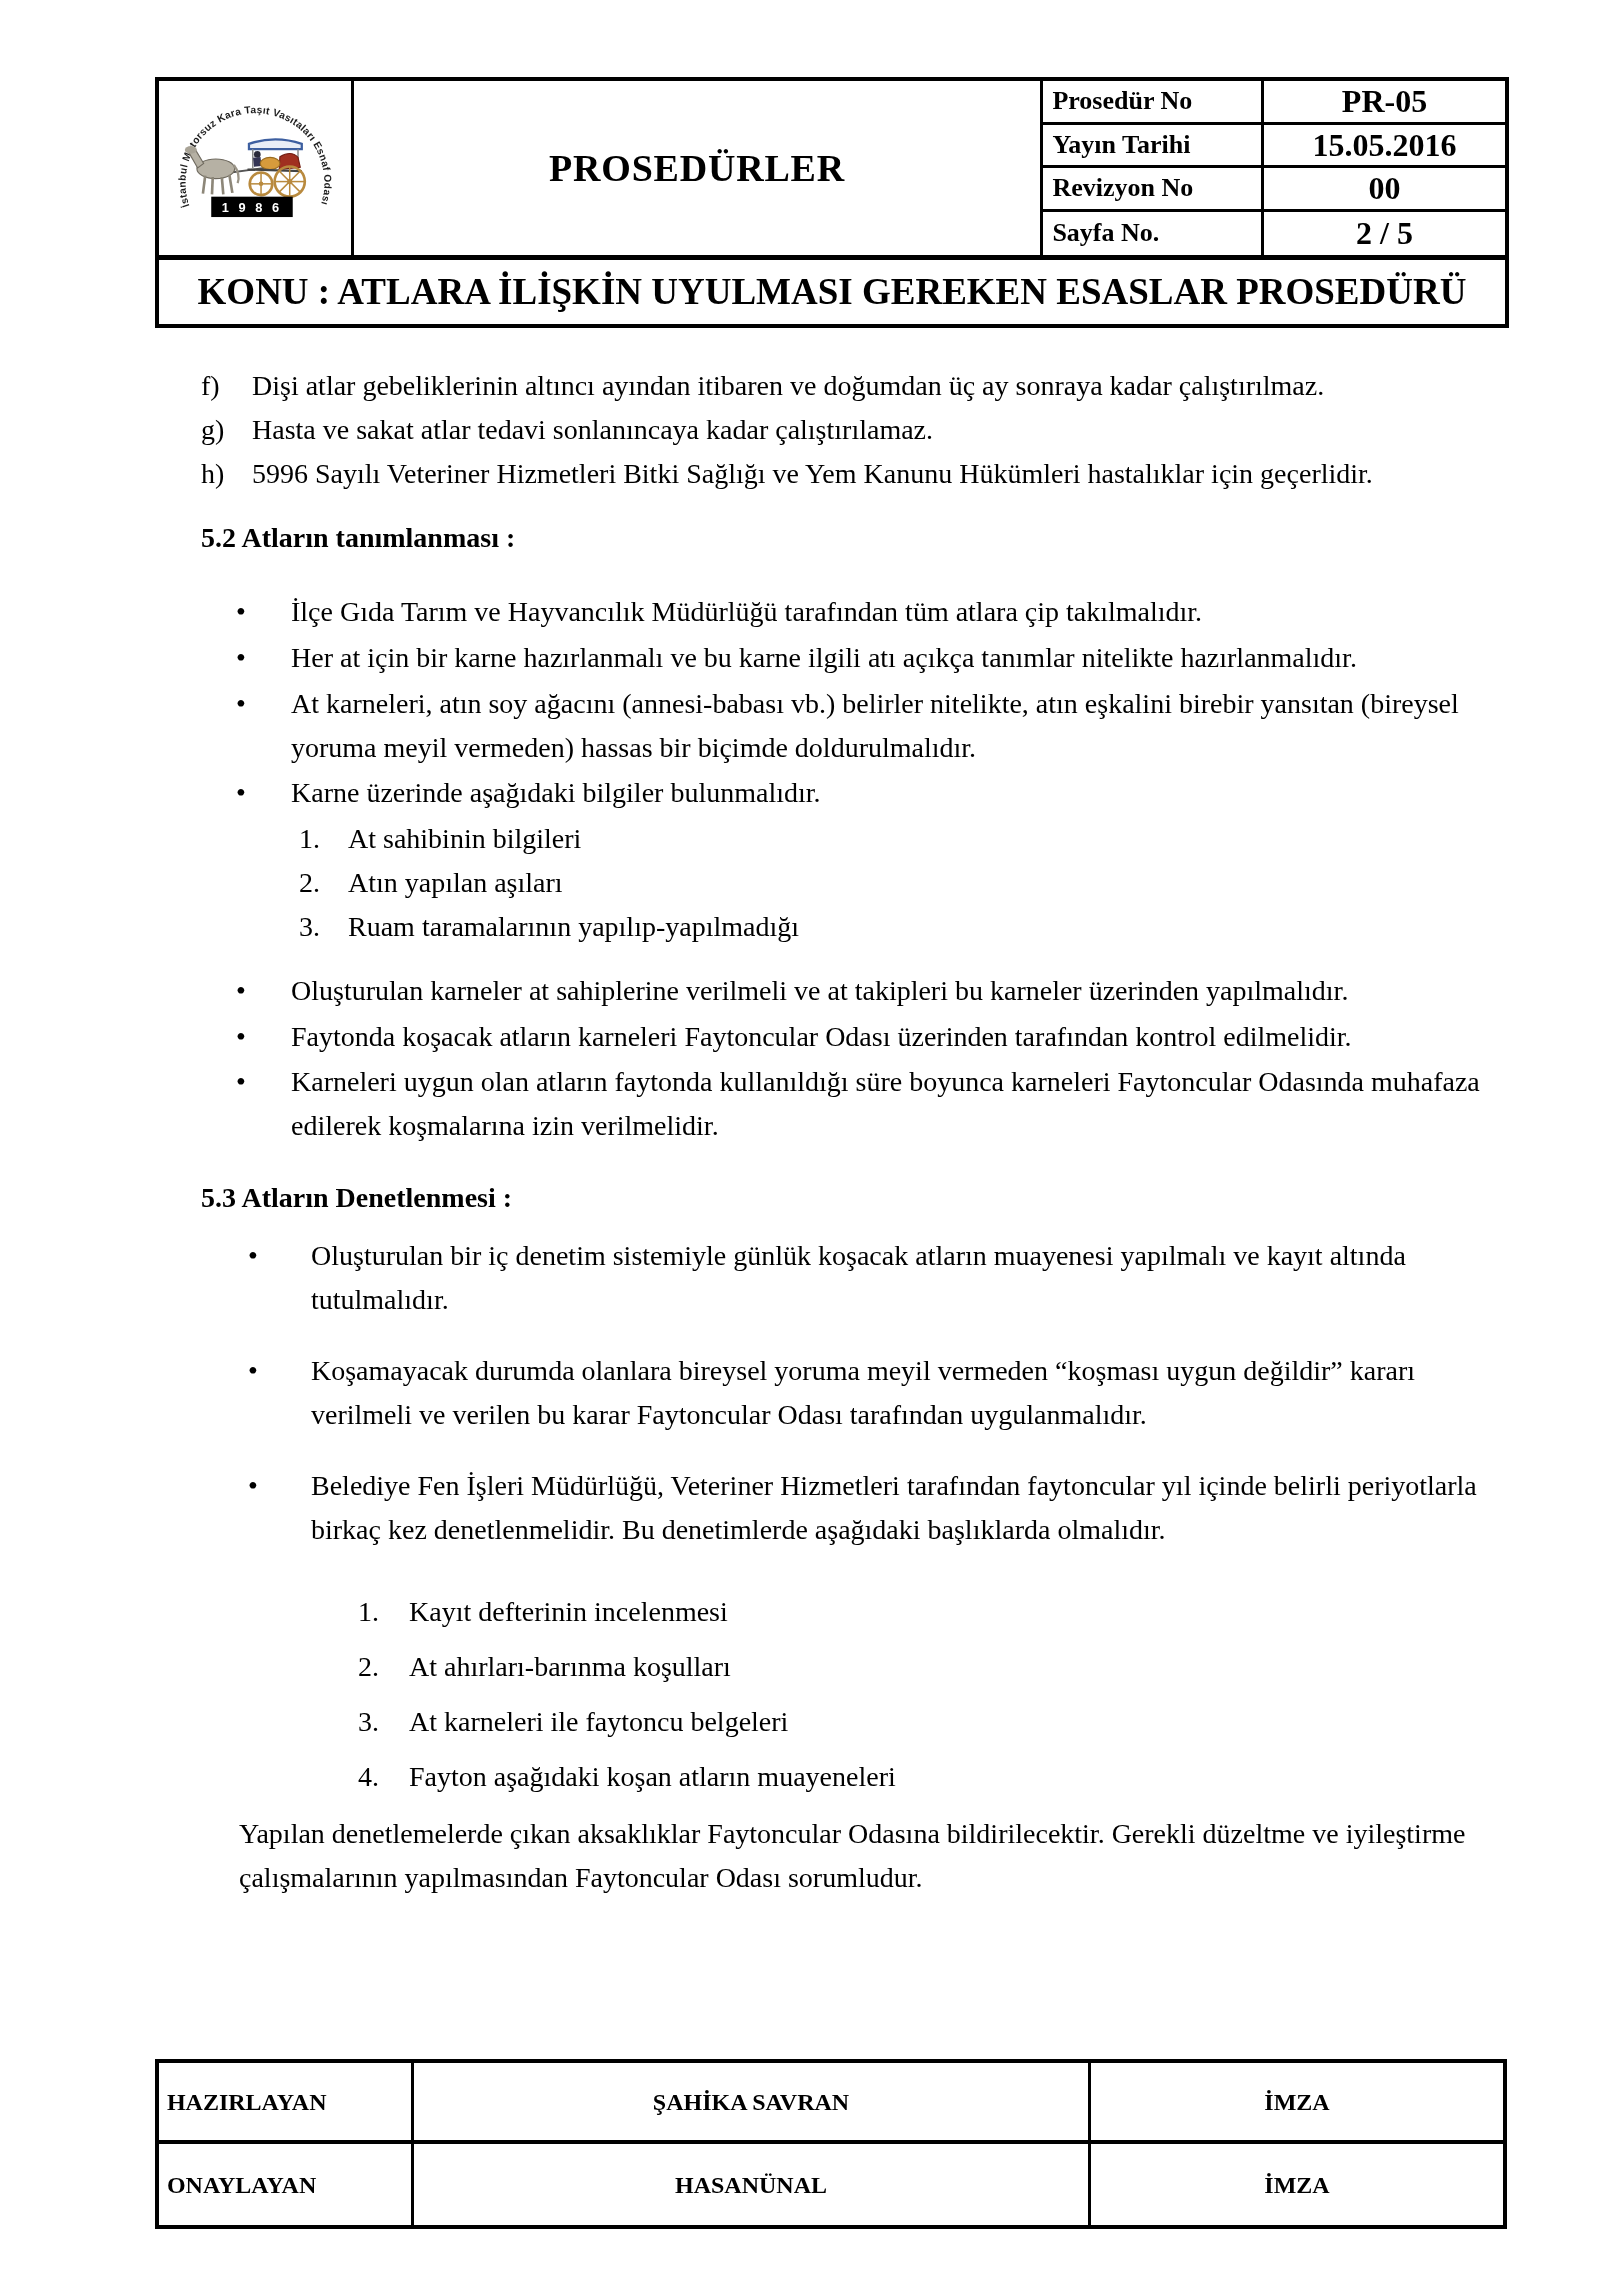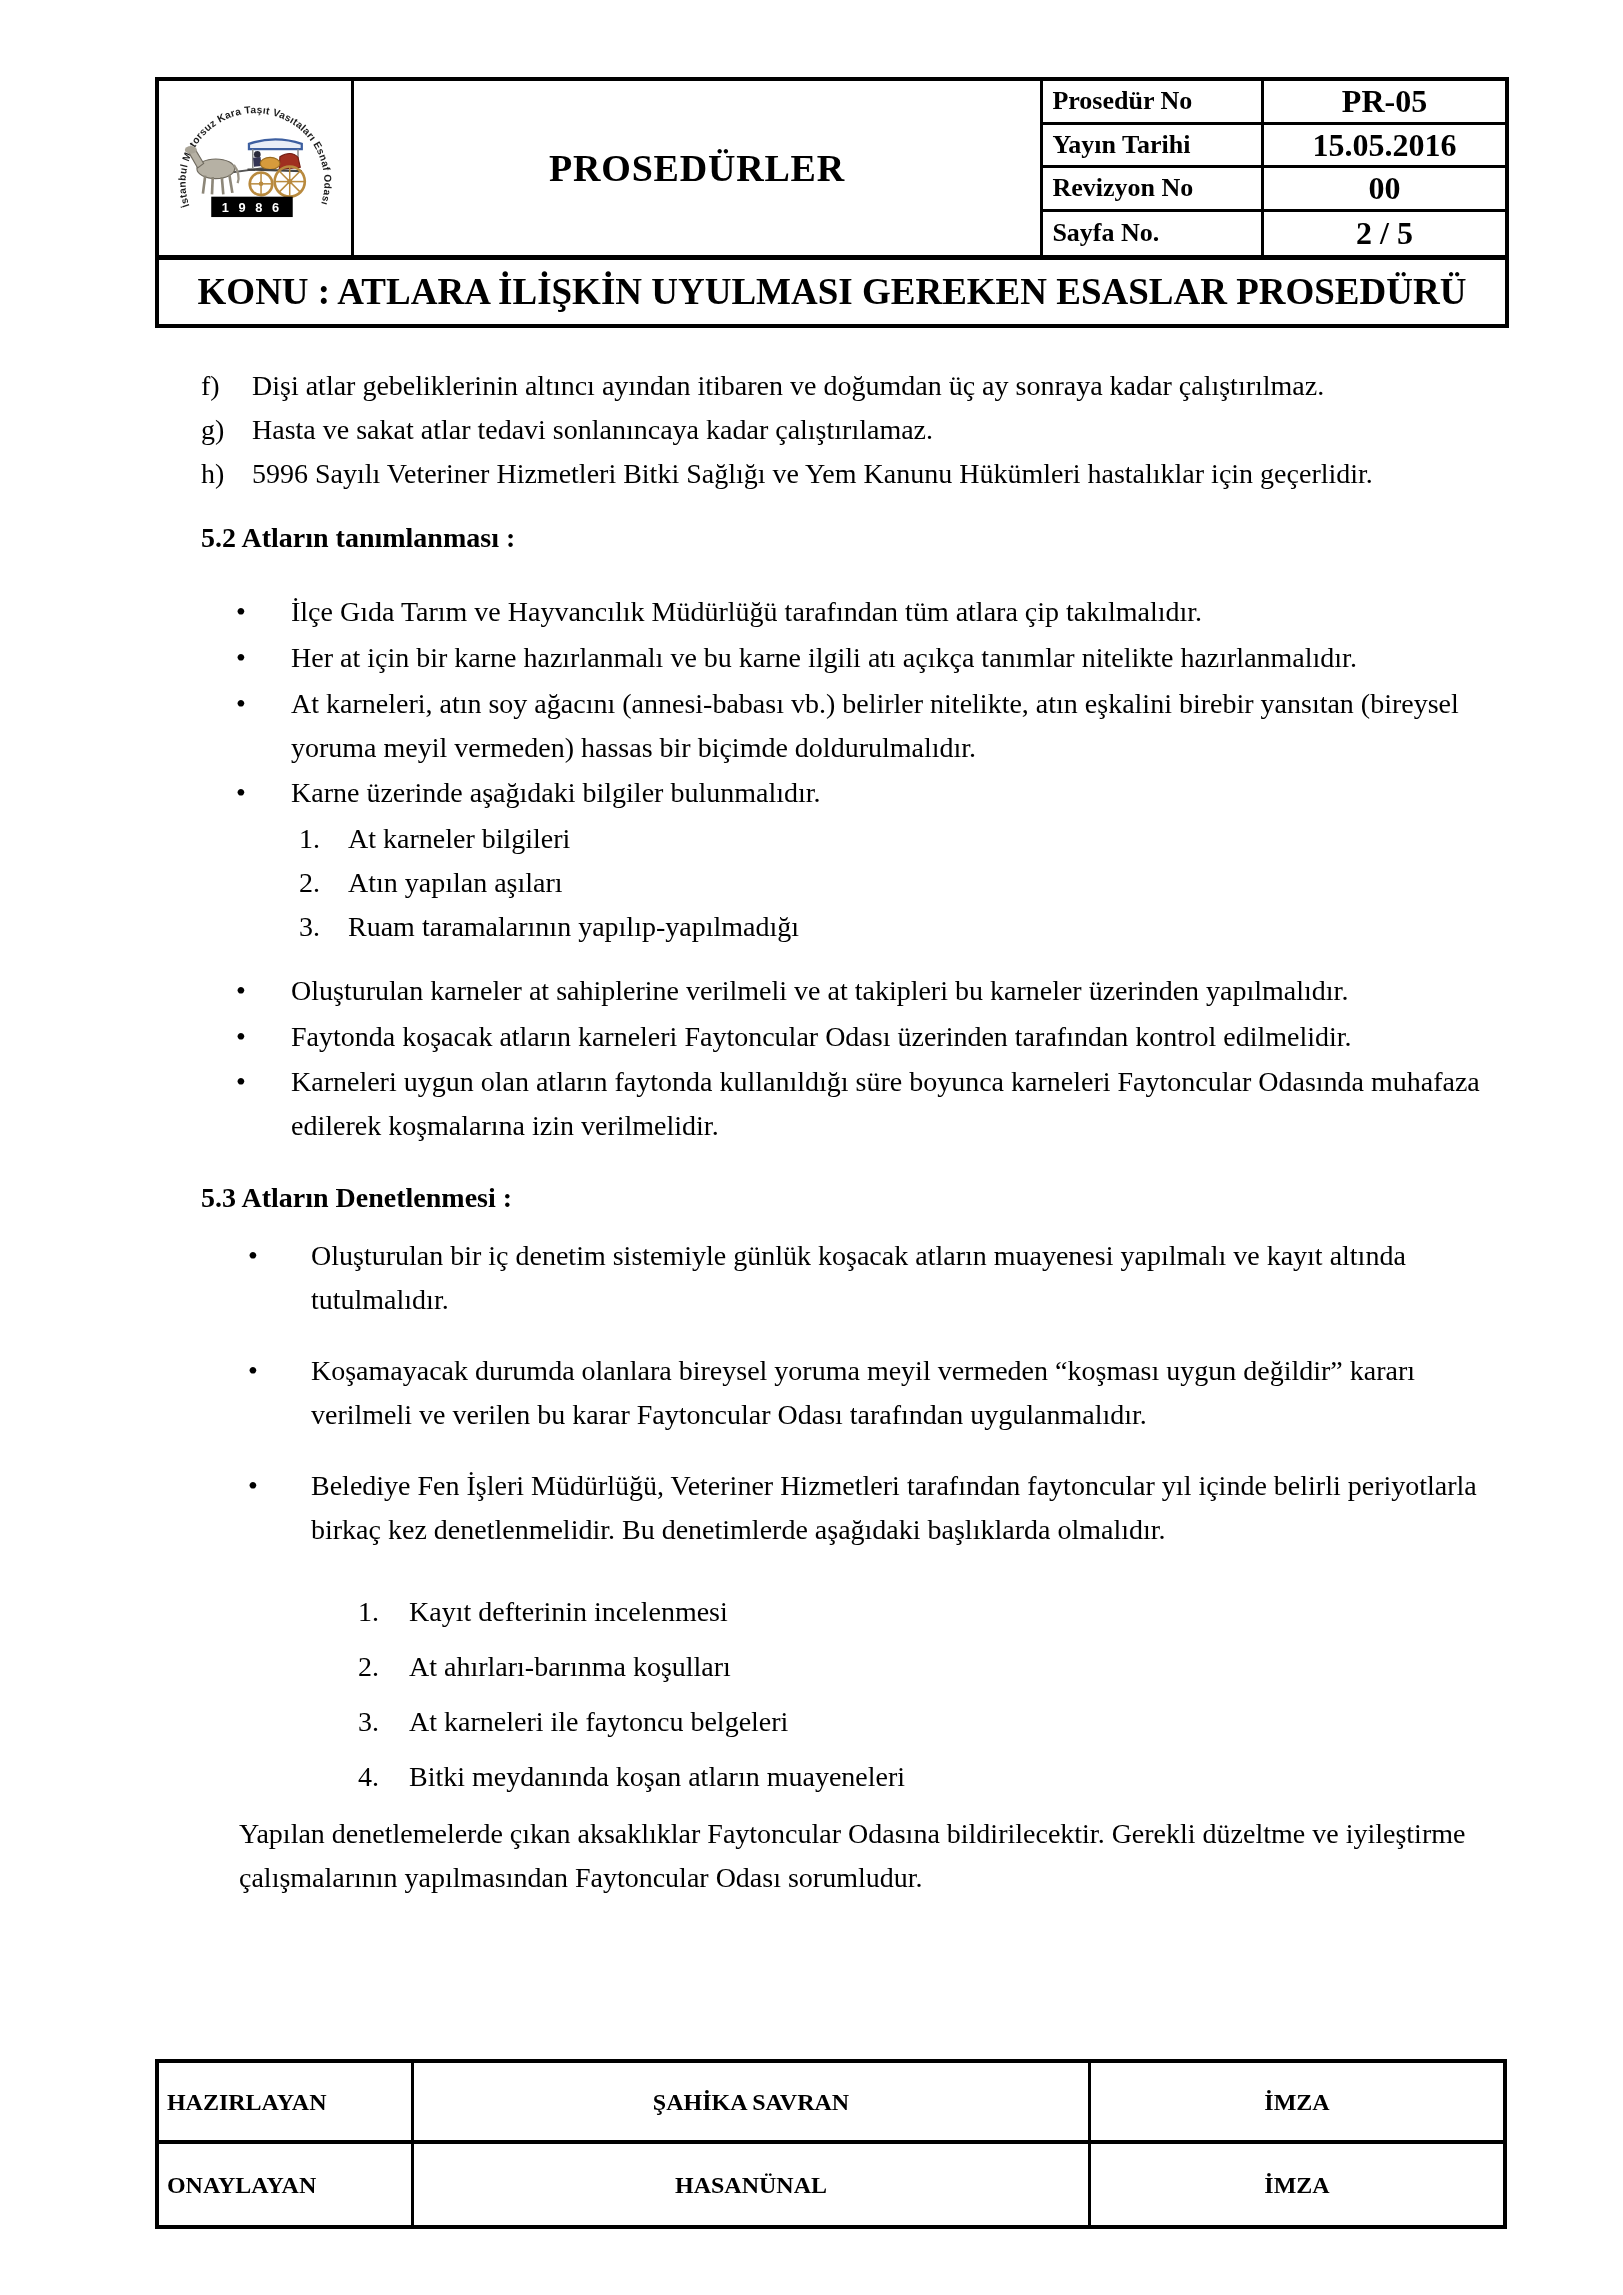--- a/index.html
+++ b/index.html
@@ -201,21 +201,21 @@
       </div>
       <div class="bullet-row">
         <span class="bullet-glyph">•</span>
         <span class="bullet-text">Karne üzerinde aşağıdaki bilgiler bulunmalıdır.</span>
       </div>
     </div>
 
     <div>
       <div class="num-row">
         <span class="num-label">1.</span>
-        <span class="num-text">At karneler bilgileri</span>
+        <span class="num-text">At sahibinin bilgileri</span>
       </div>
       <div class="num-row">
         <span class="num-label">2.</span>
         <span class="num-text">Atın yapılan aşıları</span>
       </div>
       <div class="num-row">
         <span class="num-label">3.</span>
         <span class="num-text">Ruam taramalarının yapılıp-yapılmadığı</span>
       </div>
     </div>
@@ -260,21 +260,21 @@
       <div class="num-row">
         <span class="num-label">2.</span>
         <span class="num-text">At ahırları-barınma koşulları</span>
       </div>
       <div class="num-row">
         <span class="num-label">3.</span>
         <span class="num-text">At karneleri ile faytoncu belgeleri</span>
       </div>
       <div class="num-row">
         <span class="num-label">4.</span>
-        <span class="num-text">Bitki meydanında koşan atların muayeneleri</span>
+        <span class="num-text">Fayton aşağıdaki koşan atların muayeneleri</span>
       </div>
     </div>
 
     <div class="closing">Yapılan denetlemelerde çıkan aksaklıklar Faytoncular Odasına bildirilecektir. Gerekli düzeltme ve iyileştirme çalışmalarının yapılmasından Faytoncular Odası sorumludur.</div>
   </div>
 
   <div class="footer-table">
     <div class="ft-cell ft-role ft-top">HAZIRLAYAN</div>
     <div class="ft-cell ft-name ft-top">ŞAHİKA SAVRAN</div>
     <div class="ft-cell ft-top">İMZA</div>

